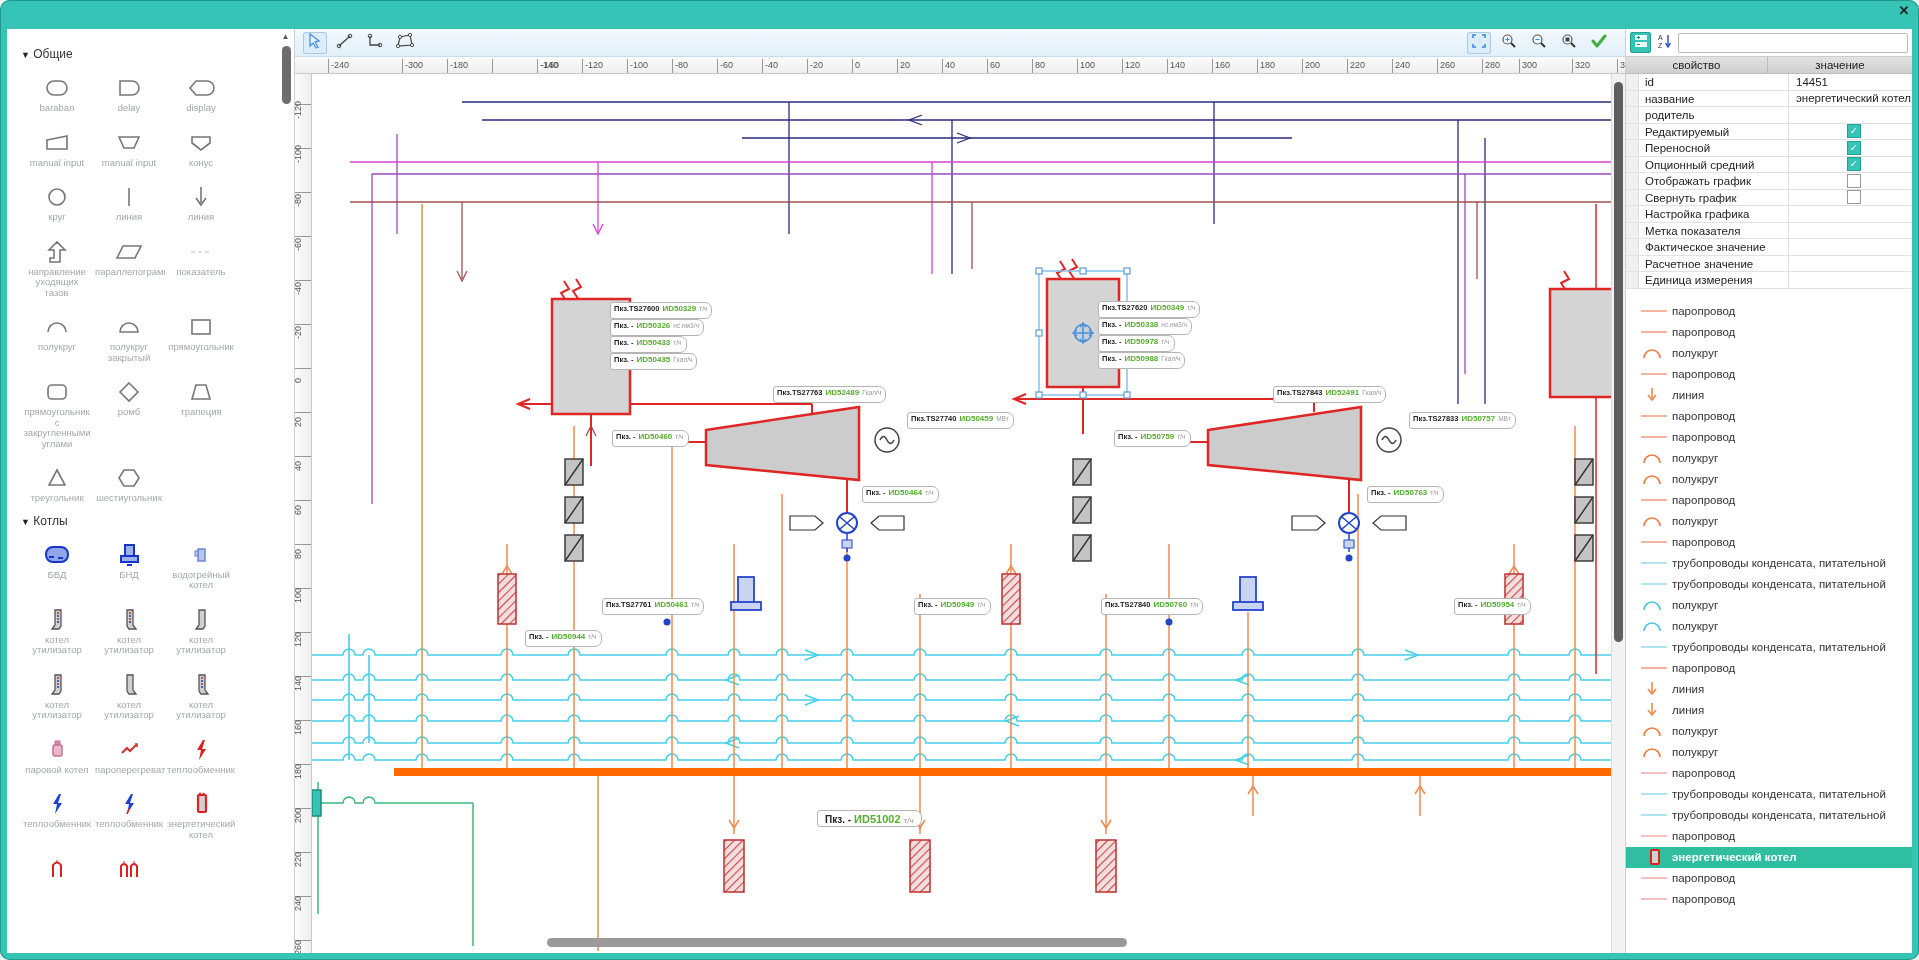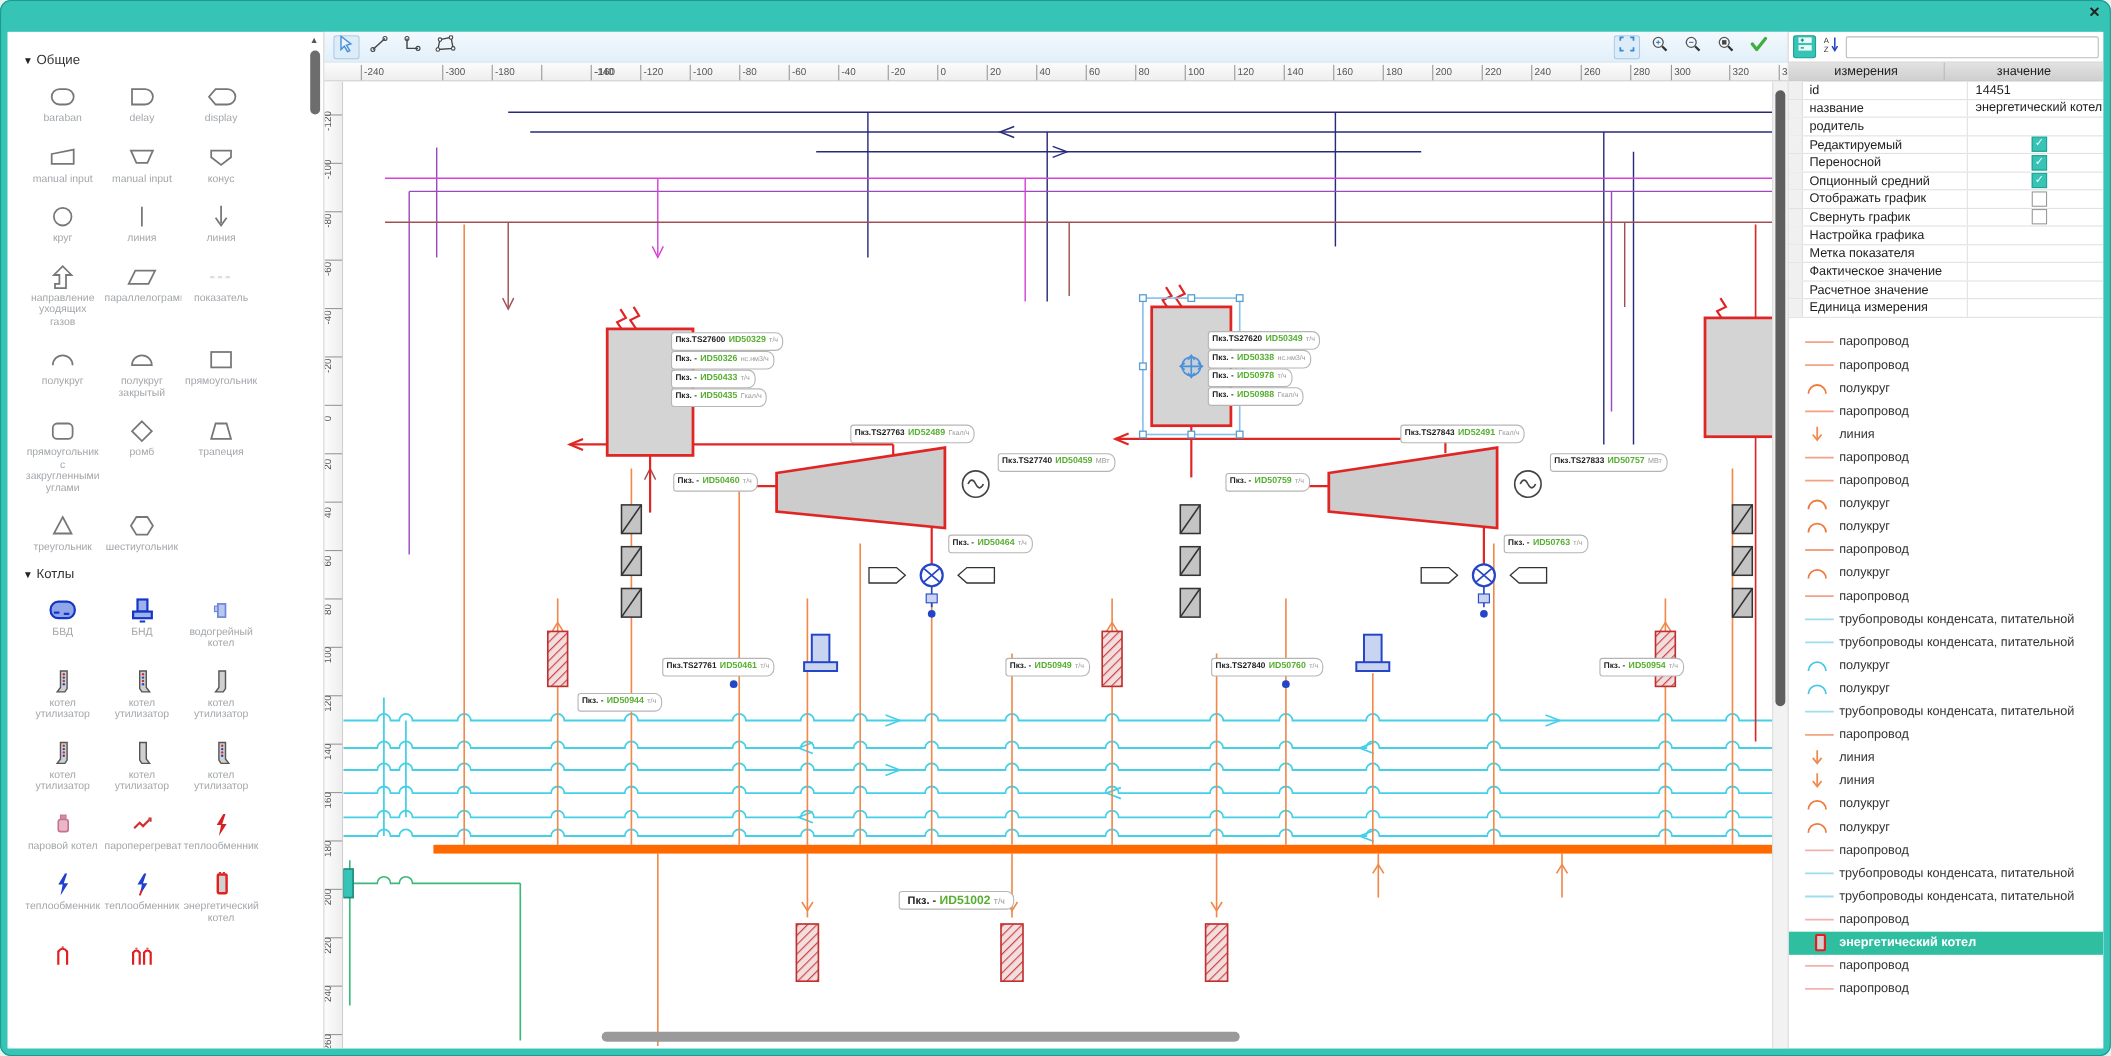--- a/index.html
+++ b/index.html
@@ -911,21 +911,21 @@
                 <text x="1" y="7" font-size="7" fill="#333" font-family="Liberation Sans,sans-serif">A</text>
                 <text x="1" y="15" font-size="7" fill="#333" font-family="Liberation Sans,sans-serif">Z</text>
                 <line x1="11" y1="2" x2="11" y2="13" stroke="#2545c8" stroke-width="1.4"></line>
                 <polyline points="8.5,10 11,14 13.5,10" fill="none" stroke="#2545c8" stroke-width="1.4"></polyline>
               </svg></span>
         </div>
         <input class="sb-input" value="" placeholder="" style="">
       </div>
       <div class="prop-table">
         <div class="prop-hrow">
-          <div class="c1">измерения</div>
+          <div class="c1">свойство</div>
           <div class="c2">значение</div>
         </div>
         <div id="prop-rows">
             <div class="prop-row">
               <div class="gut"></div>
               <div class="nm">id</div>
               <div class="vl">
                 <span>14451</span>
               </div>
             </div>

